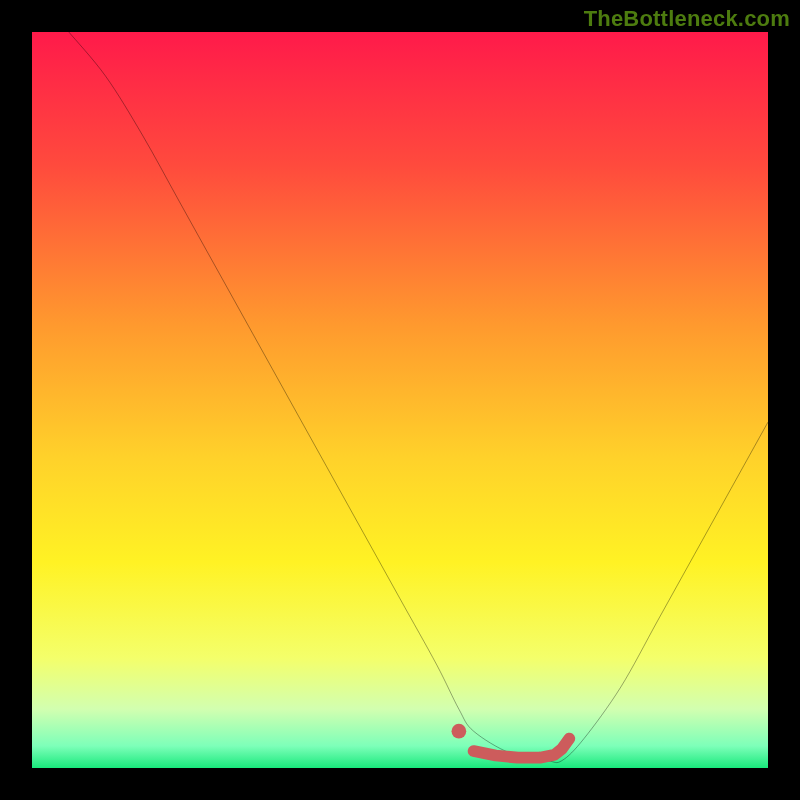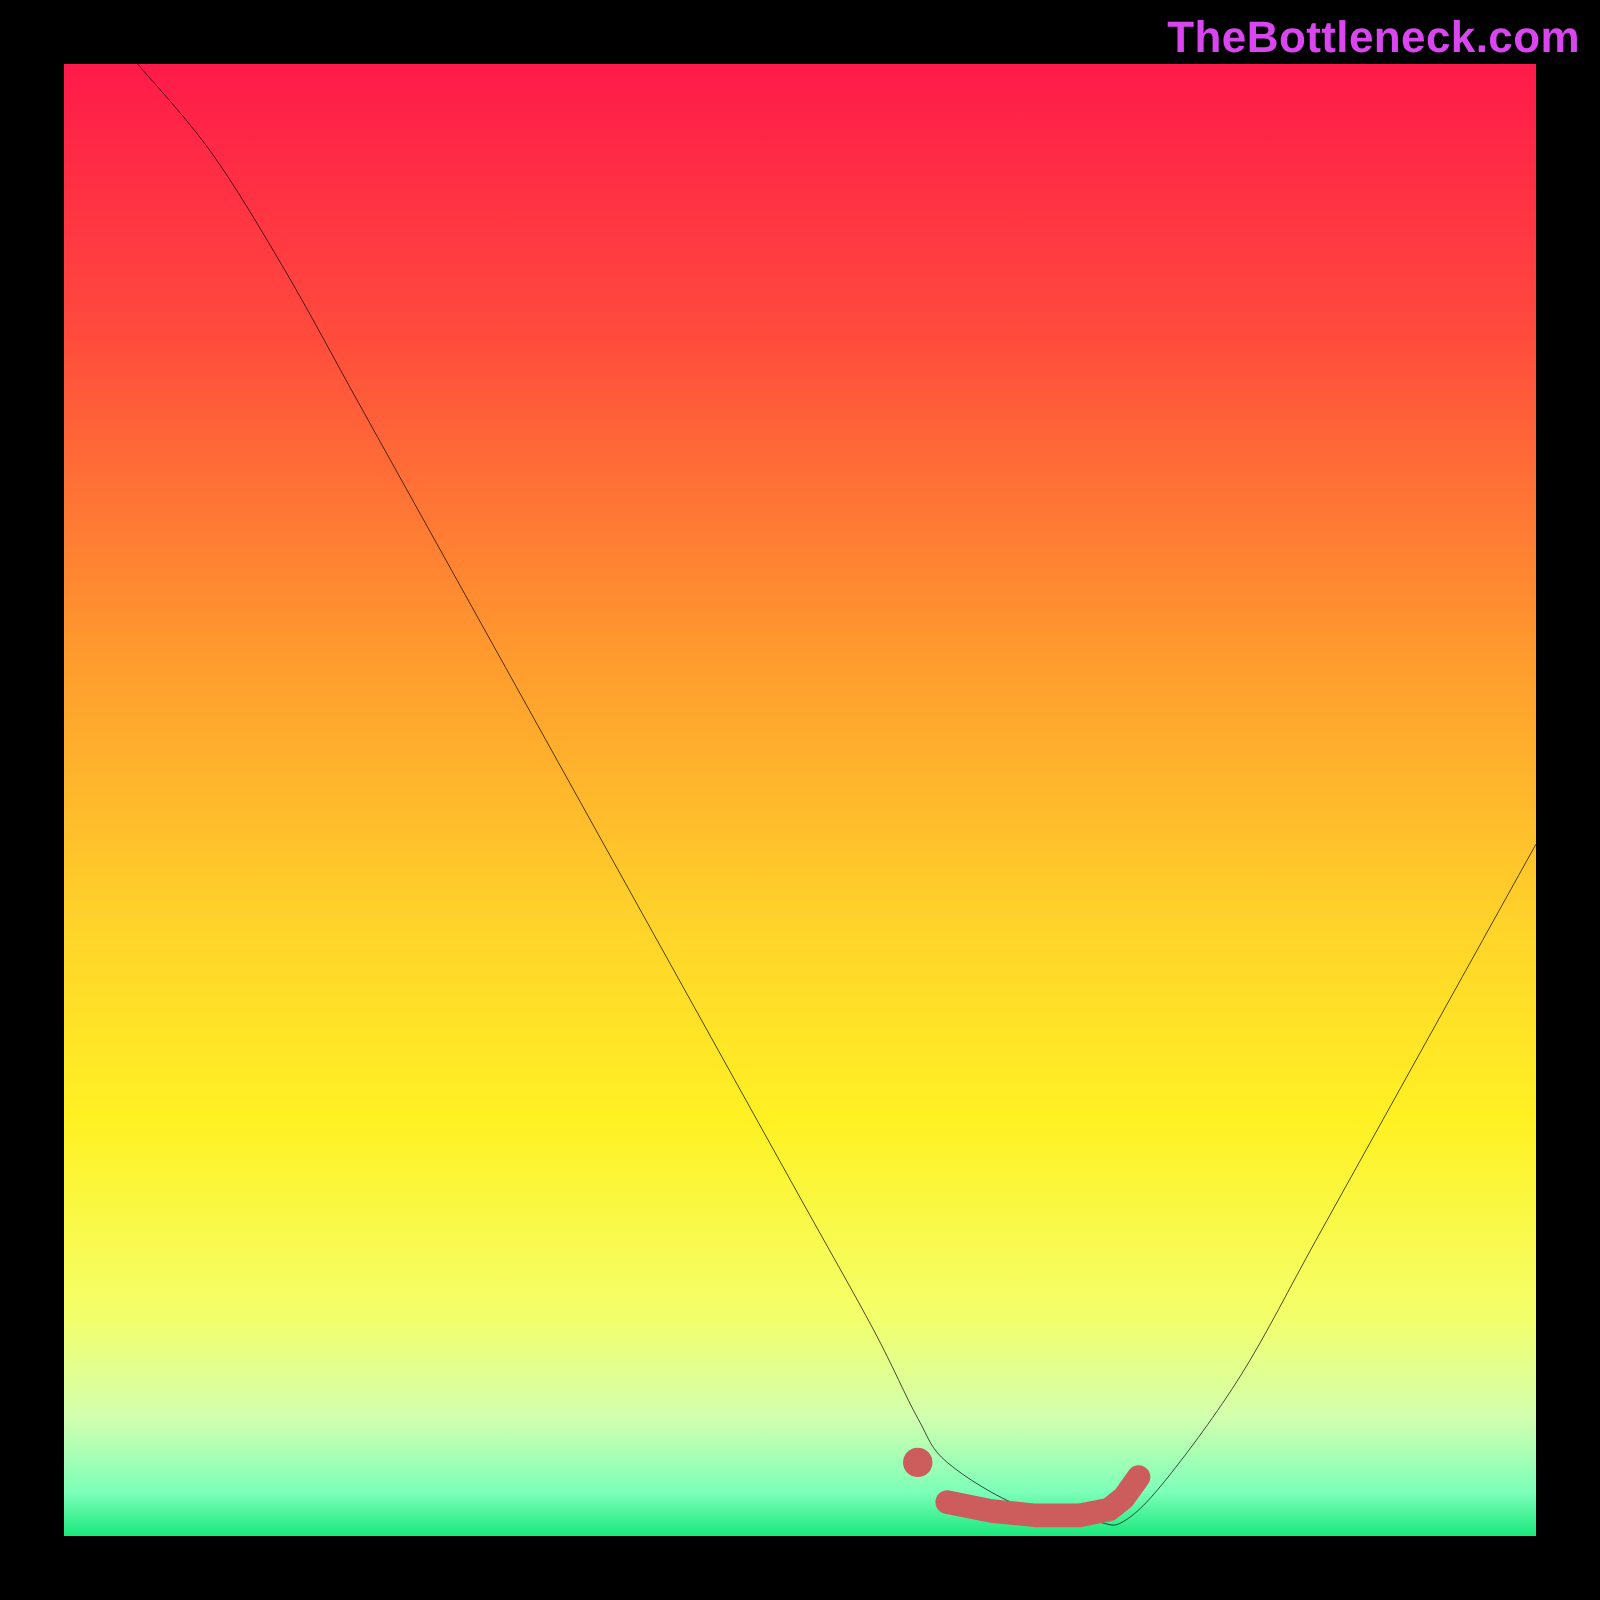--- a/index.html
+++ b/index.html
@@ -14,21 +14,21 @@
   .frame {
     position: relative;
     width: 800px;
     height: 800px;
     background: #000;
   }
   .watermark {
     position: absolute;
     top: 6px;
     right: 10px;
-    color: #d946ef;
+    color: #4d7c0f;
     font-size: 22px;
     font-weight: 600;
     letter-spacing: 0.2px;
   }
   .plot {
     position: absolute;
     left: 32px;
     top: 32px;
     width: 736px;
     height: 736px;

